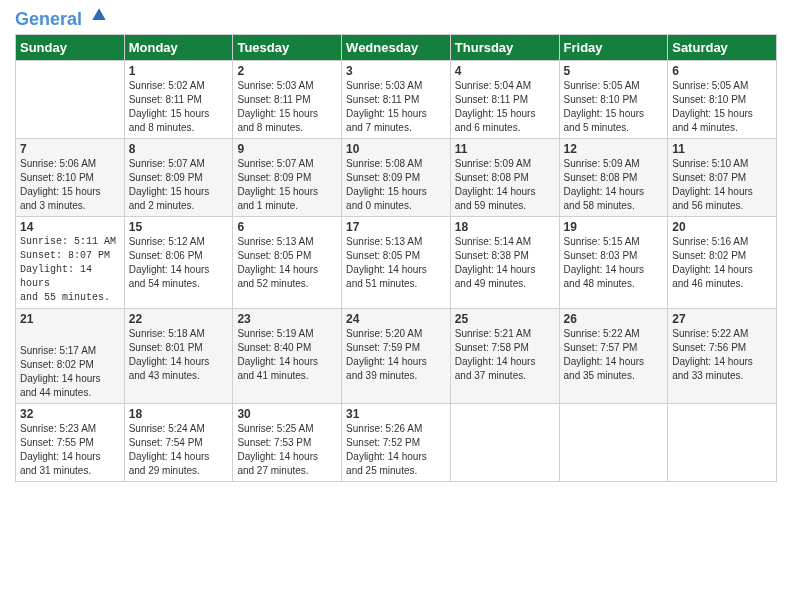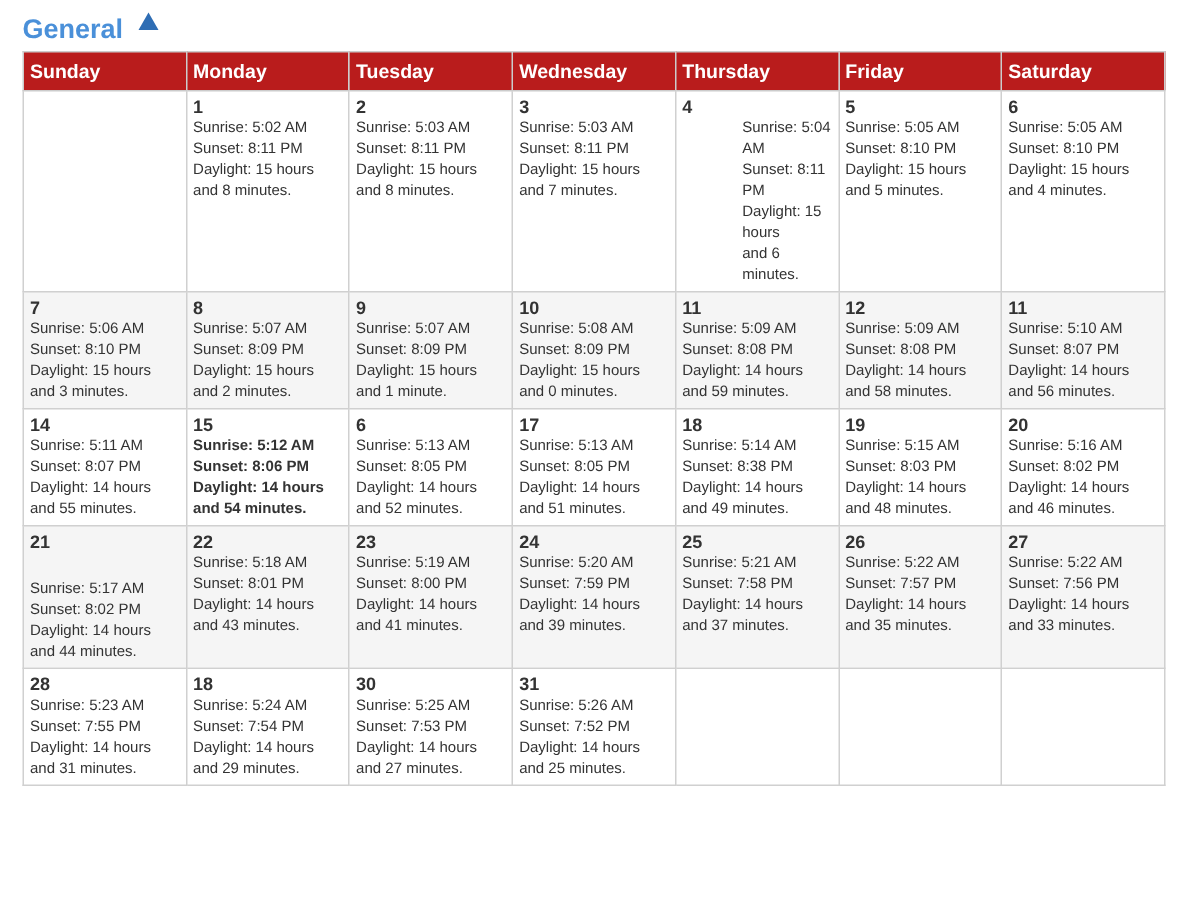--- a/index.html
+++ b/index.html
@@ -51,21 +51,21 @@
     .location {
       font-size: 16px;
       color: #1a3a6b;
     }
     table {
       width: 100%;
       border-collapse: collapse;
       table-layout: fixed;
     }
     thead tr {
-      background-color: #b91c1c;
+      background-color: #15803d;
     }
     thead th {
       color: white;
       font-size: 13px;
       font-weight: bold;
       padding: 5px 4px;
       text-align: left;
       border: 1px solid #ccc;
     }
     tbody tr {
@@ -153,21 +153,21 @@
           </td>
           <td>
             <span class="day-number">3</span>
             <div class="day-info" style="white-space: pre-line;">Sunrise: 5:03 AM
 Sunset: 8:11 PM
 Daylight: 15 hours
 and 7 minutes.</div>
           </td>
           <td>
             <span class="day-number">4</span>
-            <div class="day-info" style="white-space: pre-line; margin-left: 40px;">Sunrise: 5:04 AM
+            <div class="day-info" style="white-space: pre-line;">Sunrise: 5:04 AM
 Sunset: 8:11 PM
 Daylight: 15 hours
 and 6 minutes.</div>
           </td>
           <td>
             <span class="day-number">5</span>
             <div class="day-info" style="white-space: pre-line;">Sunrise: 5:05 AM
 Sunset: 8:10 PM
 Daylight: 15 hours
 and 5 minutes.</div>
@@ -227,28 +227,28 @@
             <span class="day-number">11</span>
             <div class="day-info" style="white-space: pre-line;">Sunrise: 5:10 AM
 Sunset: 8:07 PM
 Daylight: 14 hours
 and 56 minutes.</div>
           </td>
         </tr>
         <tr>
           <td>
             <span class="day-number">14</span>
-            <div class="day-info" style="white-space: pre-line;">Sunrise: 5:11 AM
+            <div class="day-info" style="white-space: pre-line; font-family: Liberation Mono, monospace;">Sunrise: 5:11 AM
 Sunset: 8:07 PM
 Daylight: 14 hours
 and 55 minutes.</div>
           </td>
           <td>
             <span class="day-number">15</span>
-            <div class="day-info" style="white-space: pre-line; font-weight: bold;">Sunrise: 5:12 AM
+            <div class="day-info" style="white-space: pre-line;">Sunrise: 5:12 AM
 Sunset: 8:06 PM
 Daylight: 14 hours
 and 54 minutes.</div>
           </td>
           <td>
             <span class="day-number">6</span>
             <div class="day-info" style="white-space: pre-line;">Sunrise: 5:13 AM
 Sunset: 8:05 PM
 Daylight: 14 hours
 and 52 minutes.</div>
@@ -293,21 +293,21 @@
           <td>
             <span class="day-number">22</span>
             <div class="day-info" style="white-space: pre-line;">Sunrise: 5:18 AM
 Sunset: 8:01 PM
 Daylight: 14 hours
 and 43 minutes.</div>
           </td>
           <td>
             <span class="day-number">23</span>
             <div class="day-info" style="white-space: pre-line;">Sunrise: 5:19 AM
-Sunset: 8:00 PM
+Sunset: 8:40 PM
 Daylight: 14 hours
 and 41 minutes.</div>
           </td>
           <td>
             <span class="day-number">24</span>
             <div class="day-info" style="white-space: pre-line;">Sunrise: 5:20 AM
 Sunset: 7:59 PM
 Daylight: 14 hours
 and 39 minutes.</div>
           </td>
@@ -328,21 +328,21 @@
           <td>
             <span class="day-number">27</span>
             <div class="day-info" style="white-space: pre-line;">Sunrise: 5:22 AM
 Sunset: 7:56 PM
 Daylight: 14 hours
 and 33 minutes.</div>
           </td>
         </tr>
         <tr>
           <td>
-            <span class="day-number">28</span>
+            <span class="day-number">32</span>
             <div class="day-info" style="white-space: pre-line;">Sunrise: 5:23 AM
 Sunset: 7:55 PM
 Daylight: 14 hours
 and 31 minutes.</div>
           </td>
           <td>
             <span class="day-number">18</span>
             <div class="day-info" style="white-space: pre-line;">Sunrise: 5:24 AM
 Sunset: 7:54 PM
 Daylight: 14 hours

